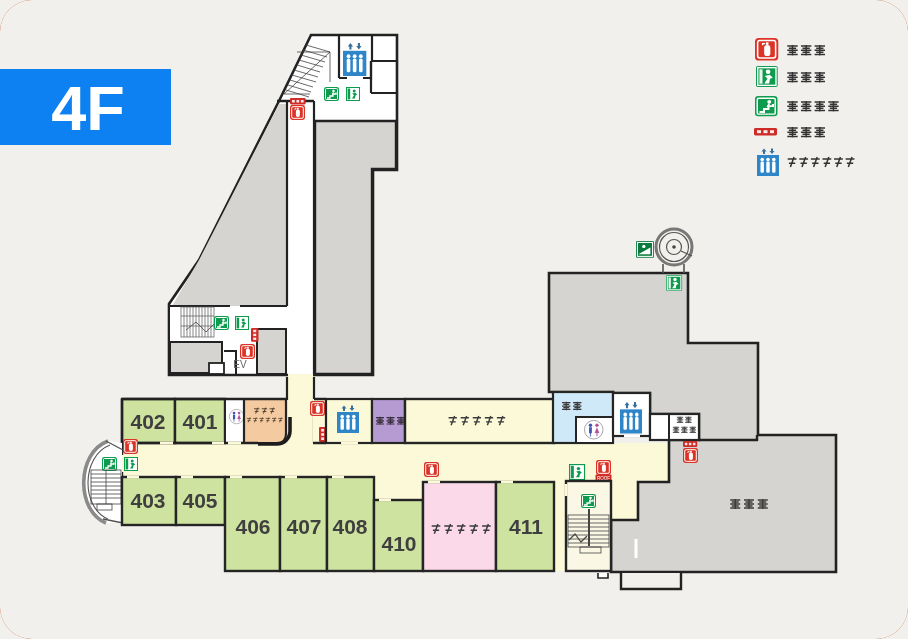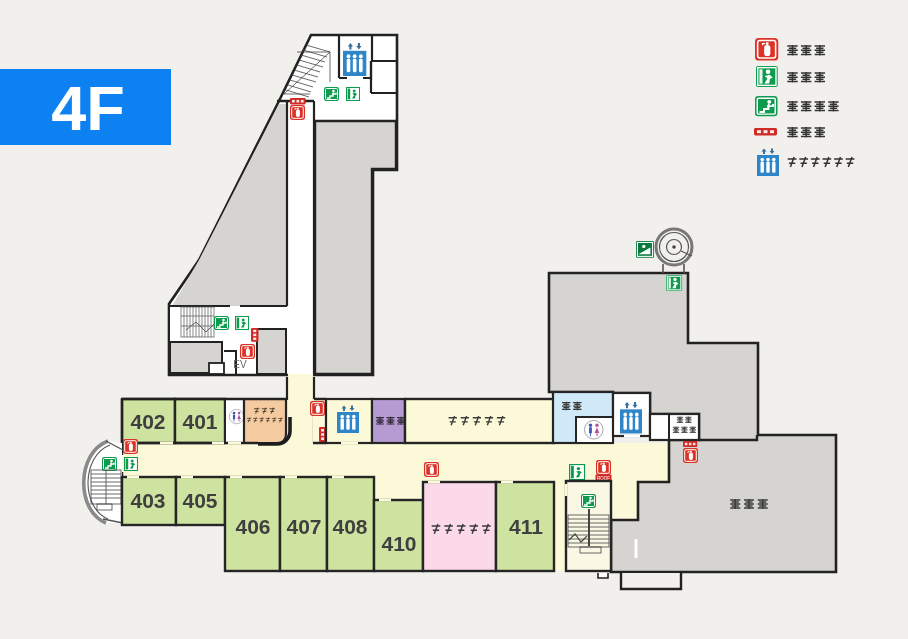--- a/index.html
+++ b/index.html
@@ -1,16 +1,16 @@
 <!DOCTYPE html>
 <html><head>
 <meta charset="utf-8">
 <style>
 html,body{margin:0;padding:0;background:#f2f0ec;font-family:"Liberation Sans",sans-serif;}
-#stage{position:relative;width:908px;height:639px;background:#c2410c;overflow:hidden;}
+#stage{position:relative;width:908px;height:639px;background:#c2410c;overflow:hidden;border-radius:32px;}
 </style>
 </head>
 <body>
 <div id="stage">
 <svg width="908" height="639" viewBox="0 0 908 639" xmlns="http://www.w3.org/2000/svg">
 <defs>
 <g id="ext">
           <rect width="15" height="15" rx="2.4" fill="#dc3327"></rect>
           <rect x="1.7" y="1.7" width="11.6" height="11.6" rx="1.4" fill="none" stroke="#fff" stroke-width="1"></rect>
           <rect x="5.9" y="4.6" width="4" height="7.4" rx="1.9" fill="#fff"></rect>

